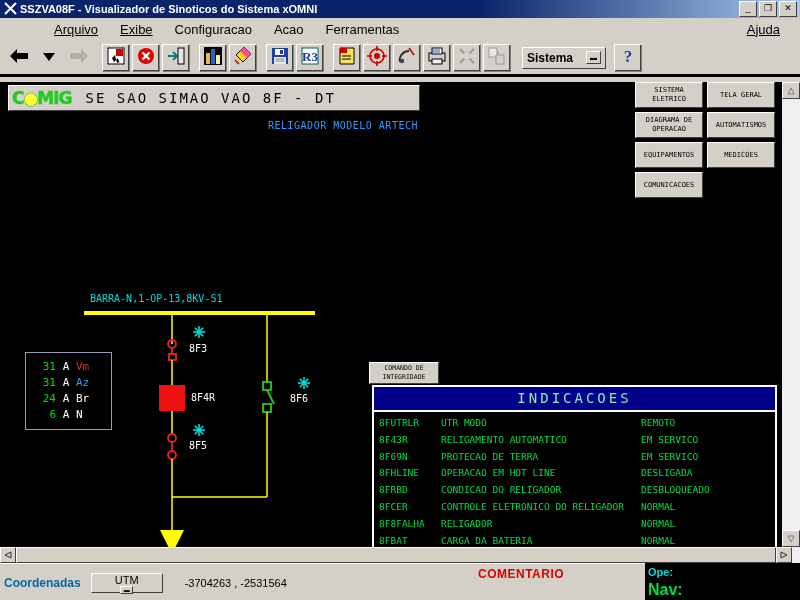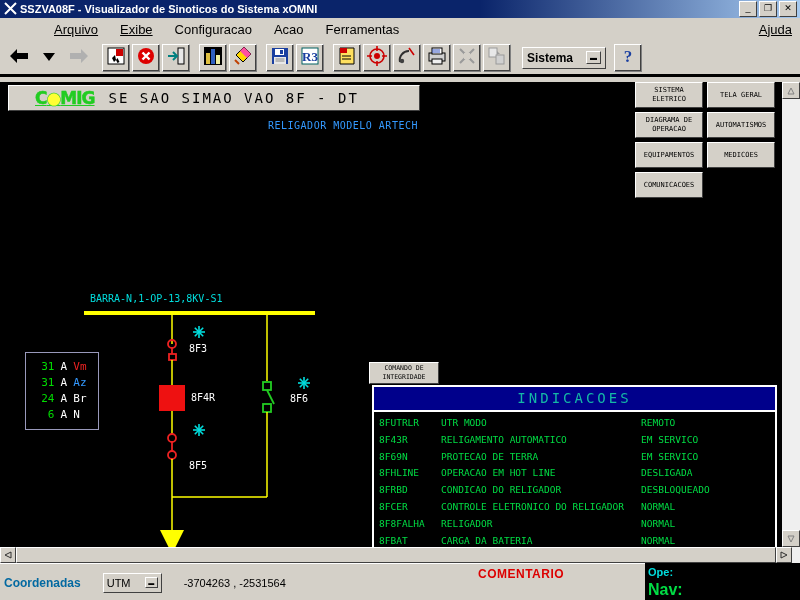--- a/index.html
+++ b/index.html
@@ -43,21 +43,21 @@
     height:22px;background:#d4d0c8;display:flex;align-items:center;
     border-bottom:1px solid #d4d0c8;
     padding-left:8px;
     margin-left:35px;
   }
   .menu-item{
     font-size:13px;color:#000;padding:2px 11px;cursor:default;
     font-weight:normal;white-space:nowrap;
   }
   .menu-item u{text-decoration:underline;}
-  .menu-right{margin-left:auto;padding-right:8px;text-decoration:underline;}
+  .menu-right{margin-left:auto;padding-right:20px;text-decoration:underline;}
 
   
   .toolbar{
     height:36px;background:#d4d0c8;display:flex;align-items:center;
     padding-left:4px;gap:0px;
     border-bottom:3px solid #000;
     box-sizing:border-box;
   }
   .tbtn{
     width:28px;height:28px;margin:0 1px;
@@ -107,24 +107,23 @@
   
   .banner{
     position:absolute;left:8px;top:3px;width:412px;height:26px;
     background:#d4d0c8;
     border-top:1px solid #fff;border-left:1px solid #fff;
     border-right:1px solid #404040;border-bottom:1px solid #404040;
     display:flex;align-items:center;box-sizing:border-box;
   }
   .logo{
     font-family:"DejaVu Sans",sans-serif;font-weight:bold;font-size:17px;
-    color:#22cc22;letter-spacing:-1px;margin-left:26px;
+    color:#22cc22;letter-spacing:-1px;margin-left:3px;
     -webkit-text-stroke:0.5px #22cc22;
     position:relative;
-    text-decoration:underline;
   }
   .logo .dot{color:#ffff33;}
   .banner-text{
     font-family:"DejaVu Sans Mono","Liberation Mono",monospace;
     font-size:14px;color:#000;margin-left:14px;letter-spacing:2px;
   }
   .sub-label{
     position:absolute;left:268px;top:38px;
     font-family:"DejaVu Sans Mono","Liberation Mono",monospace;
     font-size:10px;color:#3399ff;letter-spacing:0.5px;
@@ -145,40 +144,40 @@
   }
 
   
   .diagram{position:absolute;left:0;top:0;width:782px;height:465px;}
   .dlabel{
     position:absolute;
     font-family:"DejaVu Sans Mono","Liberation Mono",monospace;
     font-size:10px;white-space:nowrap;
   }
   .legendbox{
-    position:absolute;left:25px;top:270px;width:74px;height:78px;
+    position:absolute;left:25px;top:270px;width:87px;height:78px;
     border:1px solid #9999bb;box-sizing:border-box;
     display:flex;flex-direction:column;justify-content:center;
     padding:2px 0;
   }
   .lrow{
     display:flex;font-family:"DejaVu Sans Mono","Liberation Mono",monospace;
     font-size:11px;line-height:16px;padding:0 4px;
   }
   .lrow .num{width:26px;text-align:right;color:#00dd00;}
   .lrow .a{width:20px;text-align:center;color:#fff;}
   .lrow .cl{width:22px;}
 
   
   .indic{
     position:absolute;left:372px;top:303px;width:405px;height:202px;
     border:2px solid #fff;background:#000;box-sizing:border-box;
   }
   .indic-hd{
-    background:#00008b;color:#14b8a6;text-align:center;
+    background:#00008b;color:#86efac;text-align:center;
     font-family:"DejaVu Sans Mono","Liberation Mono",monospace;
     font-size:14px;letter-spacing:3px;padding:3px 0 4px 0;
     border-bottom:2px solid #fff;
   }
   .indic-body{padding:3px 0 0 2px;}
   .irow{
     display:flex;font-family:"DejaVu Sans Mono","Liberation Mono",monospace;
     font-size:9.5px;line-height:16.8px;white-space:nowrap;
   }
   .irow .c1{width:62px;padding-left:3px;}
@@ -217,25 +216,25 @@
   }
   .statusbar{
     position:absolute;left:0;top:563px;width:800px;height:37px;
     background:#d4d0c8;border-top:1px solid #fff;
     display:flex;align-items:center;
   }
   .coord-lbl{
     font-size:12px;font-weight:bold;color:#0369a1;margin-left:4px;
   }
   .utm{
-    width:59px;height:20px;margin-left:22px;background:#d4d0c8;
+    width:72px;height:20px;margin-left:10px;background:#d4d0c8;
     border-top:1px solid #fff;border-left:1px solid #fff;
     border-right:1px solid #404040;border-bottom:1px solid #404040;
     display:flex;align-items:center;justify-content:space-between;
-    padding:0 3px;font-size:11px;box-sizing:border-box;
+    padding:0 3px;font-size:11px;box-sizing:border-box;flex-direction:column;
   }
   .utm .arr{
     width:11px;height:9px;background:#d4d0c8;
     border-top:1px solid #fff;border-left:1px solid #fff;
     border-right:1px solid #404040;border-bottom:1px solid #404040;
     font-size:6px;display:flex;align-items:center;justify-content:center;
   }
   .coord-val{font-size:11px;margin-left:22px;color:#000;}
   .comentario{
     position:absolute;left:478px;top:567px;
@@ -542,21 +541,21 @@
               <line x1="0" y1="-6" x2="0" y2="6"></line>
               <line x1="-4.2" y1="-4.2" x2="4.2" y2="4.2"></line>
               <line x1="4.2" y1="-4.2" x2="-4.2" y2="4.2"></line>
             </g>
         </g>
       </svg>
 
       <div class="dlabel" style="left:90px;top:211px;color:#00dddd;">BARRA-N,1-OP-13,8KV-S1</div>
       <div class="dlabel" style="left:189px;top:261px;color:#ffffff;">8F3</div>
       <div class="dlabel" style="left:191px;top:310px;color:#ffffff;">8F4R</div>
-      <div class="dlabel" style="left:189px;top:358px;color:#ffffff;margin-top:20px;">8F5</div>
+      <div class="dlabel" style="left:189px;top:358px;color:#ffffff;">8F5</div>
       <div class="dlabel" style="left:290px;top:311px;color:#ffffff;">8F6</div>
 
       <div class="legendbox">
         <div class="lrow">
           <span class="num">31</span>
           <span class="a">A</span>
           <span class="cl" style="color:#ee2222;">Vm</span>
         </div>
         <div class="lrow">
           <span class="num">31</span>

